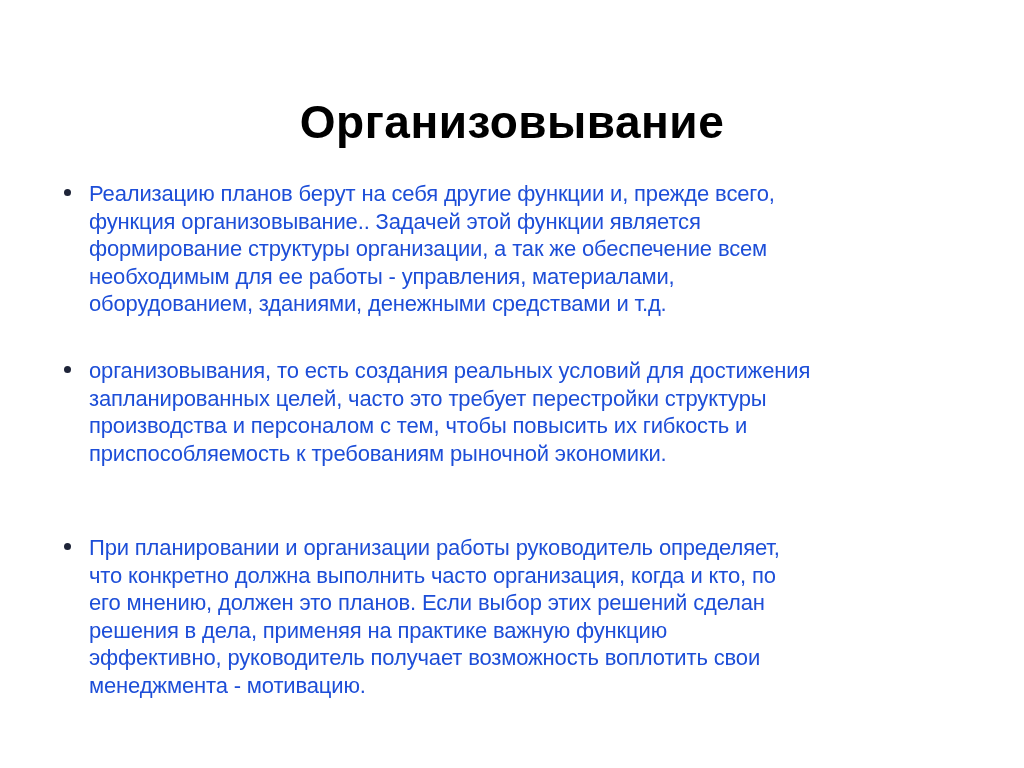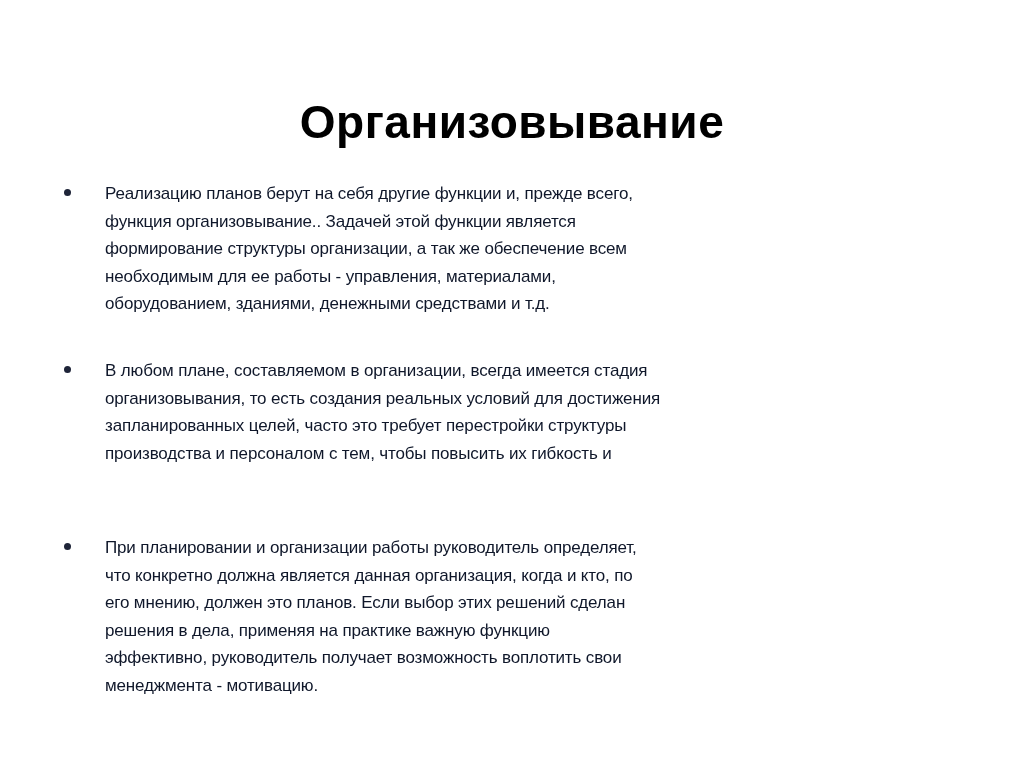--- a/index.html
+++ b/index.html
@@ -69,25 +69,24 @@
     }
     .bullet-lines {
       position: absolute;
       left: 29px;
       top: 0;
       width: 900px;
     }
     .line {
       display: block;
       white-space: nowrap;
-      font-size: 17px;
+      font-size: 22px;
       line-height: 27.5px;
-      color: #0f172a;
+      color: #1d4ed8;
       letter-spacing: -0.15px;
-      margin-left: 16px;
     }
     #b1 { top: 180px; }
     #b2 { top: 357px; }
     #b3 { top: 534px; }
   </style>
 </head>
 <body>
 
 <div class="slide">
   <h1 class="title">Организовывание</h1>
@@ -100,32 +99,32 @@
         <span class="line">функция организовывание.. Задачей этой функции является</span>
         <span class="line">формирование структуры организации, а так же обеспечение всем</span>
         <span class="line">необходимым для ее работы - управления, материалами,</span>
         <span class="line">оборудованием, зданиями, денежными средствами и т.д.</span>
       </div>
     </li>
 
     <li class="bullet" id="b2">
       <span class="bullet-dot"></span>
       <div class="bullet-lines">
-        <span class="line">В любом плане, составляемом в организации, всегда имеется стадия</span>
         <span class="line">организовывания, то есть создания реальных условий для достижения</span>
         <span class="line">запланированных целей, часто это требует перестройки структуры</span>
         <span class="line">производства и персоналом с тем, чтобы повысить их гибкость и</span>
+        <span class="line">приспособляемость к требованиям рыночной экономики.</span>
       </div>
     </li>
 
     <li class="bullet" id="b3">
       <span class="bullet-dot"></span>
       <div class="bullet-lines">
         <span class="line">При планировании и организации работы руководитель определяет,</span>
-        <span class="line">что конкретно должна является данная организация, когда и кто, по</span>
+        <span class="line">что конкретно должна выполнить часто организация, когда и кто, по</span>
         <span class="line">его мнению, должен это планов. Если выбор этих решений сделан</span>
         <span class="line">решения в дела, применяя на практике важную функцию</span>
         <span class="line">эффективно, руководитель получает возможность воплотить свои</span>
         <span class="line">менеджмента - мотивацию.</span>
       </div>
     </li>
   </ul>
 </div>
 
 </body></html>

